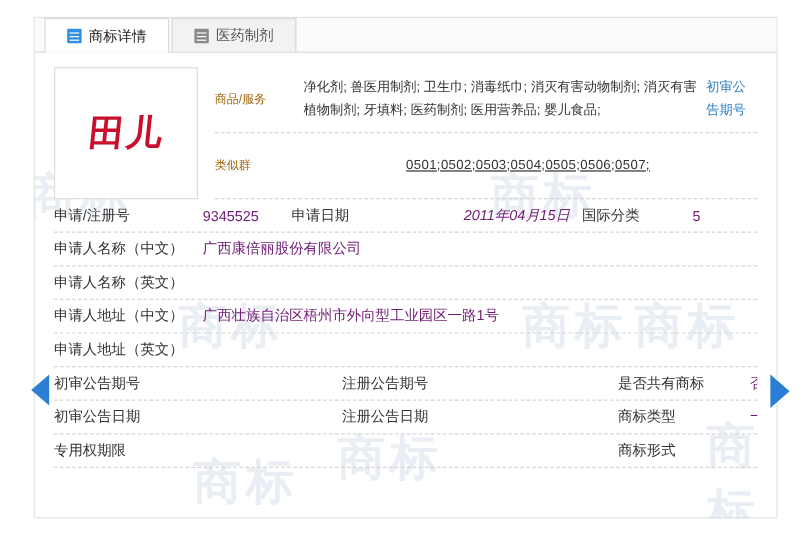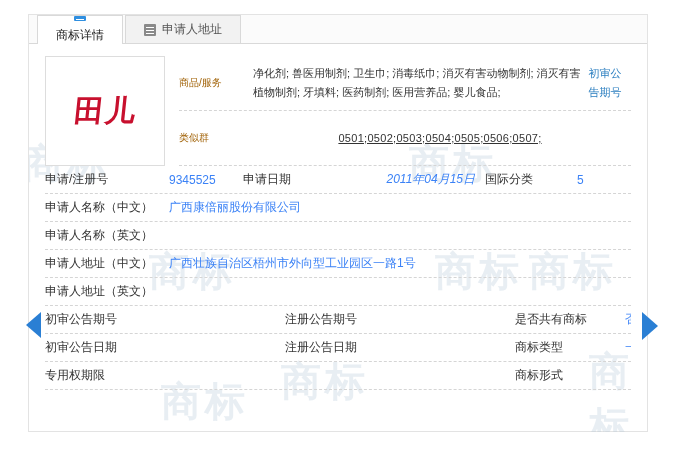--- a/index.html
+++ b/index.html
@@ -54,21 +54,20 @@
     margin-right: 2px;
     box-sizing: border-box;
     cursor: pointer;
     position: relative;
   }
   .tab.active {
     background: #ffffff;
     color: #222222;
     height: 29px;
     margin-bottom: -1px;
-    flex-direction: column;
   }
   .tab-icon {
     display: inline-block;
     width: 12px;
     height: 12px;
     position: relative;
   }
   .tab-icon.doc {
     background: #2f8fe0;
     border-radius: 1px;
@@ -210,21 +209,21 @@
     align-items: center;
     height: 100%;
     box-sizing: border-box;
     font-size: 12px;
   }
   .d-label {
     color: #333333;
     white-space: nowrap;
   }
   .d-val {
-    color: #3b82f6;
+    color: #701a75;
     padding-left: 6px;
     white-space: nowrap;
     overflow: hidden;
   }
 
   
   .c1l { width: 118px; flex: 0 0 118px; }
   .c1v { width: 80px;  flex: 0 0 80px; }
   .c2l { width: 92px;  flex: 0 0 92px; }
   .c2v { width: 150px; flex: 0 0 150px; justify-content: flex-end; padding-right: 10px; font-style: italic; }
@@ -270,21 +269,21 @@
 
 <div id="trademark-card">
 
   <div id="tab-bar">
     <div class="tab active">
       <span class="tab-icon doc"></span>
       <span>商标详情</span>
     </div>
     <div class="tab">
       <span class="tab-icon list"></span>
-      <span>申请人地址</span>
+      <span>医药制剂</span>
     </div>
   </div>
 
   <div id="card-body">
 
     <div id="watermark-layer">
       <div class="wm" style="left:-6px;  top:92px;">商标</div>
       <div class="wm" style="left:120px; top:200px;">商标</div>
       <div class="wm" style="left:252px; top:310px;">商标</div>
       <div class="wm" style="left:380px; top:92px;">商标</div>

